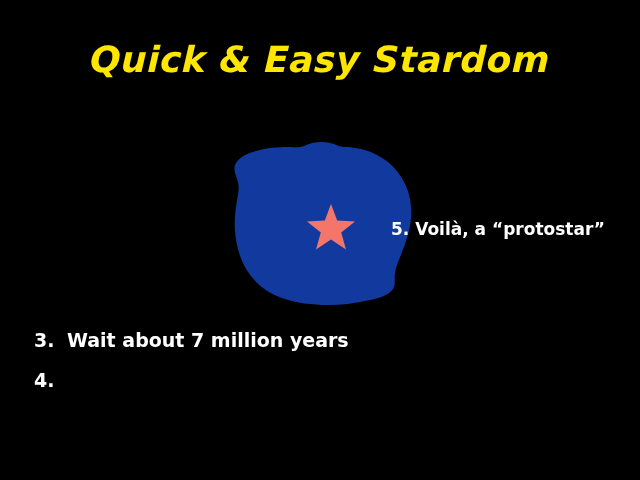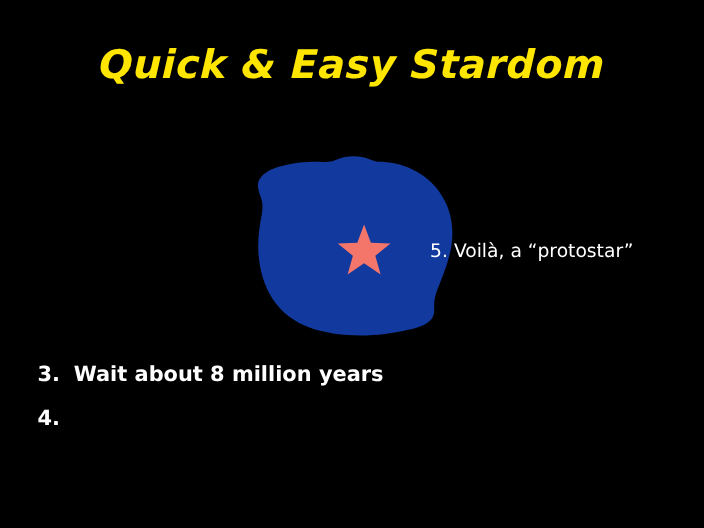--- a/index.html
+++ b/index.html
@@ -66,21 +66,21 @@
     height: 48px;
   }
 
   
   #protostar-label {
     position: absolute;
     left: 391px;
     top: 218px;
     color: #FFFFFF;
     font-family: "DejaVu Sans", sans-serif;
-    font-weight: 400;
+    font-weight: 700;
     font-size: 17px;
     line-height: 22px;
     white-space: nowrap;
   }
 
   
   #step-list {
     position: absolute;
     left: 34px;
     top: 320px;
@@ -141,21 +141,21 @@
       <path d="M 25 1 L 31.2 17.6 L 49 18.4 L 35.2 29.5 L 40 46.5 L 25 36.4 L 10 46.5 L 14.8 29.5 L 1 18.4 L 18.8 17.6 Z" fill="#F4766B"></path>
     </svg>
   </div>
 
   <div id="protostar-label">5. Voilà, a “protostar”</div>
 
   <div id="step-list">
 
     <div class="step-row">
       <span class="step-num">3.</span>
-      <span class="step-text">Wait about 8 million years</span>
+      <span class="step-text">Wait about 7 million years</span>
     </div>
 
     <div class="step-row">
       <span class="step-num">4.</span>
     </div>
 
   </div>
 
 </div>
 

